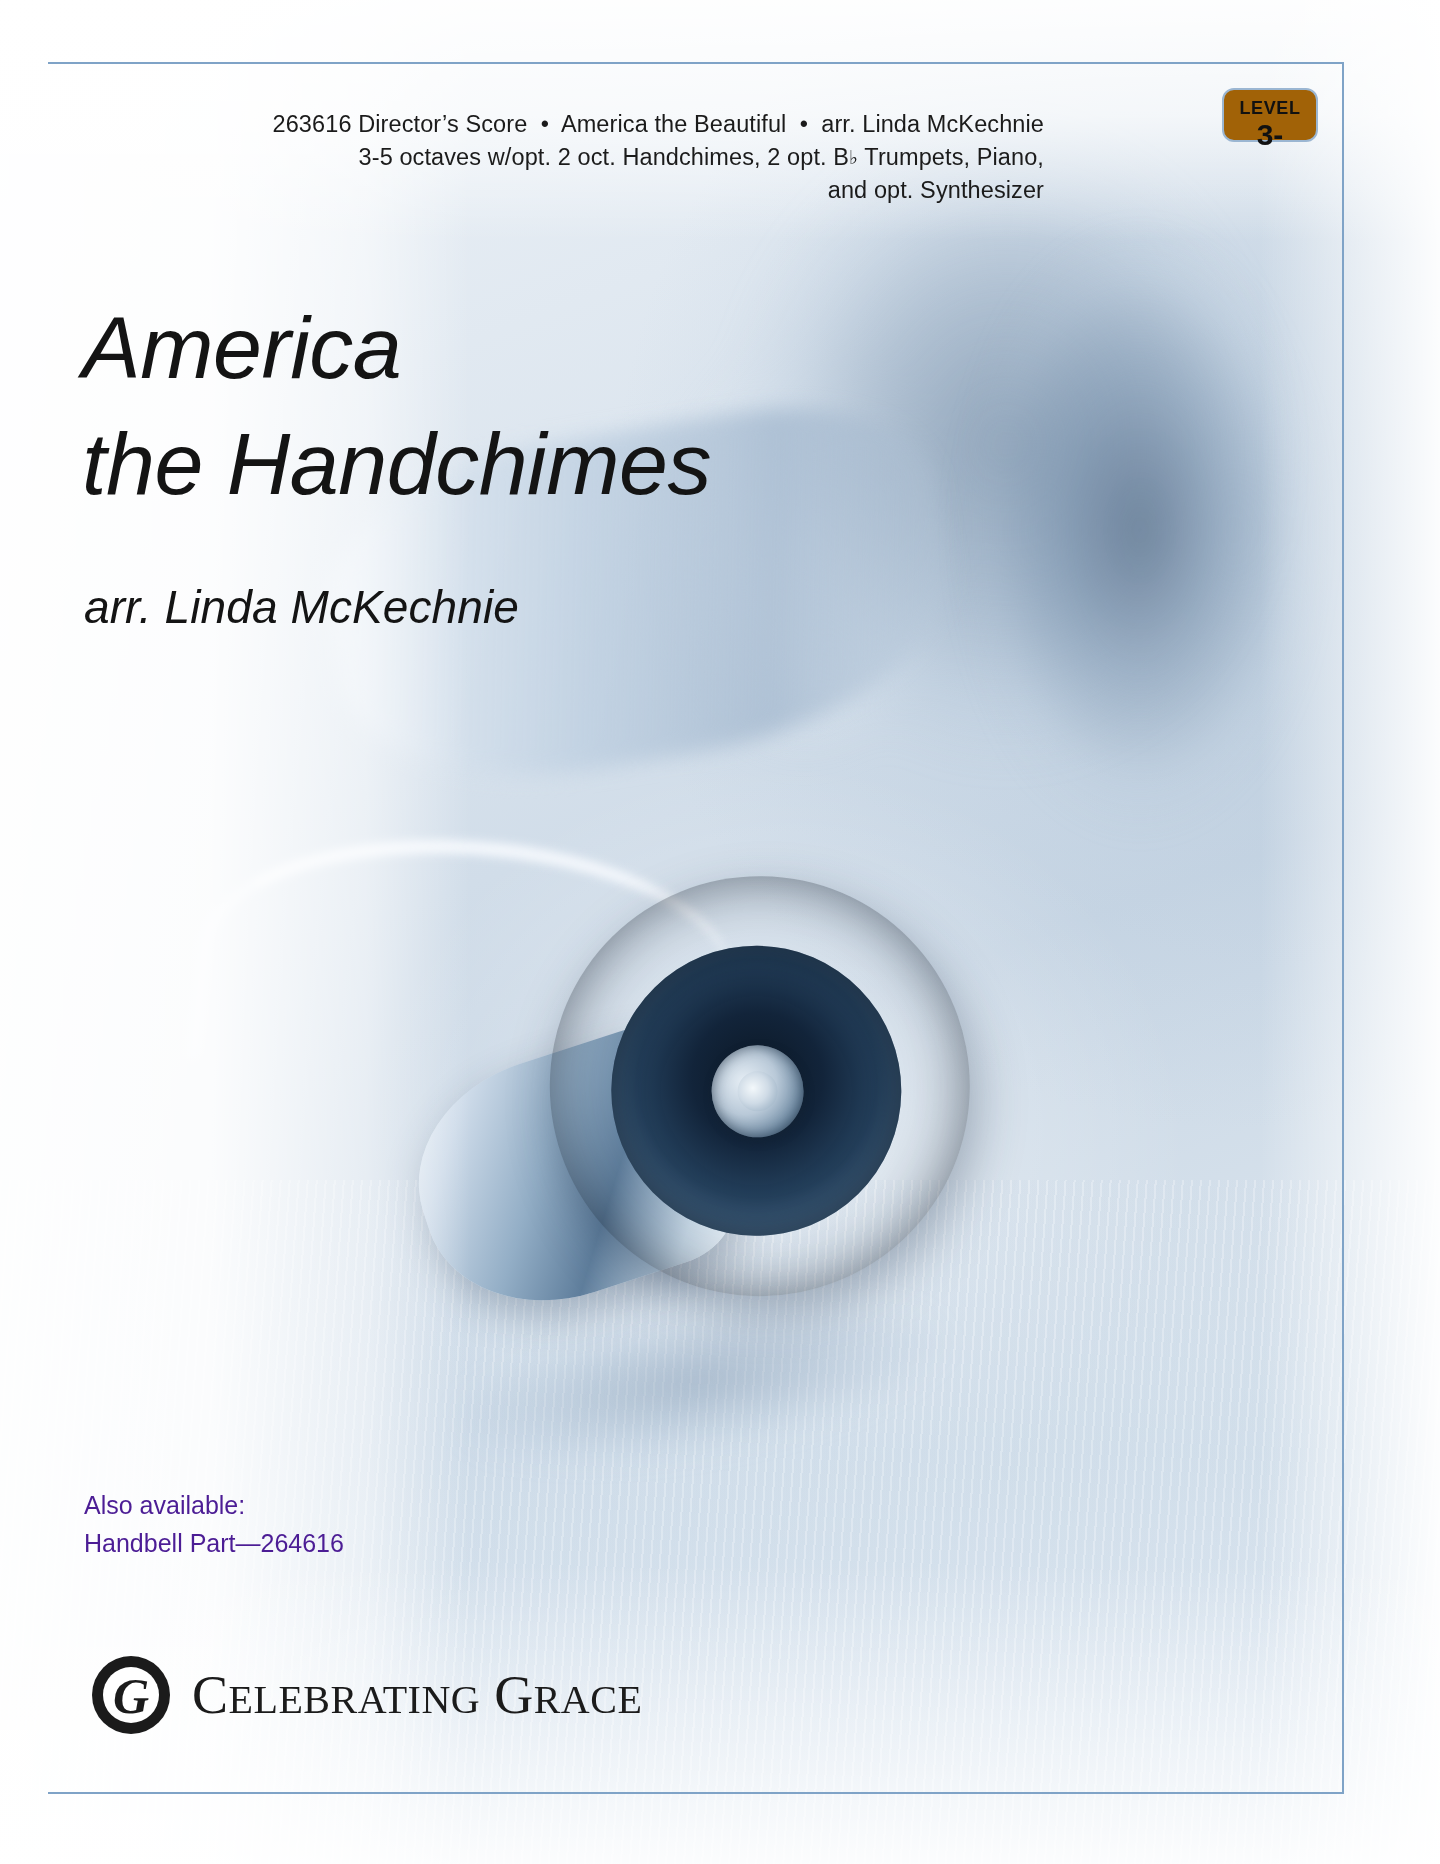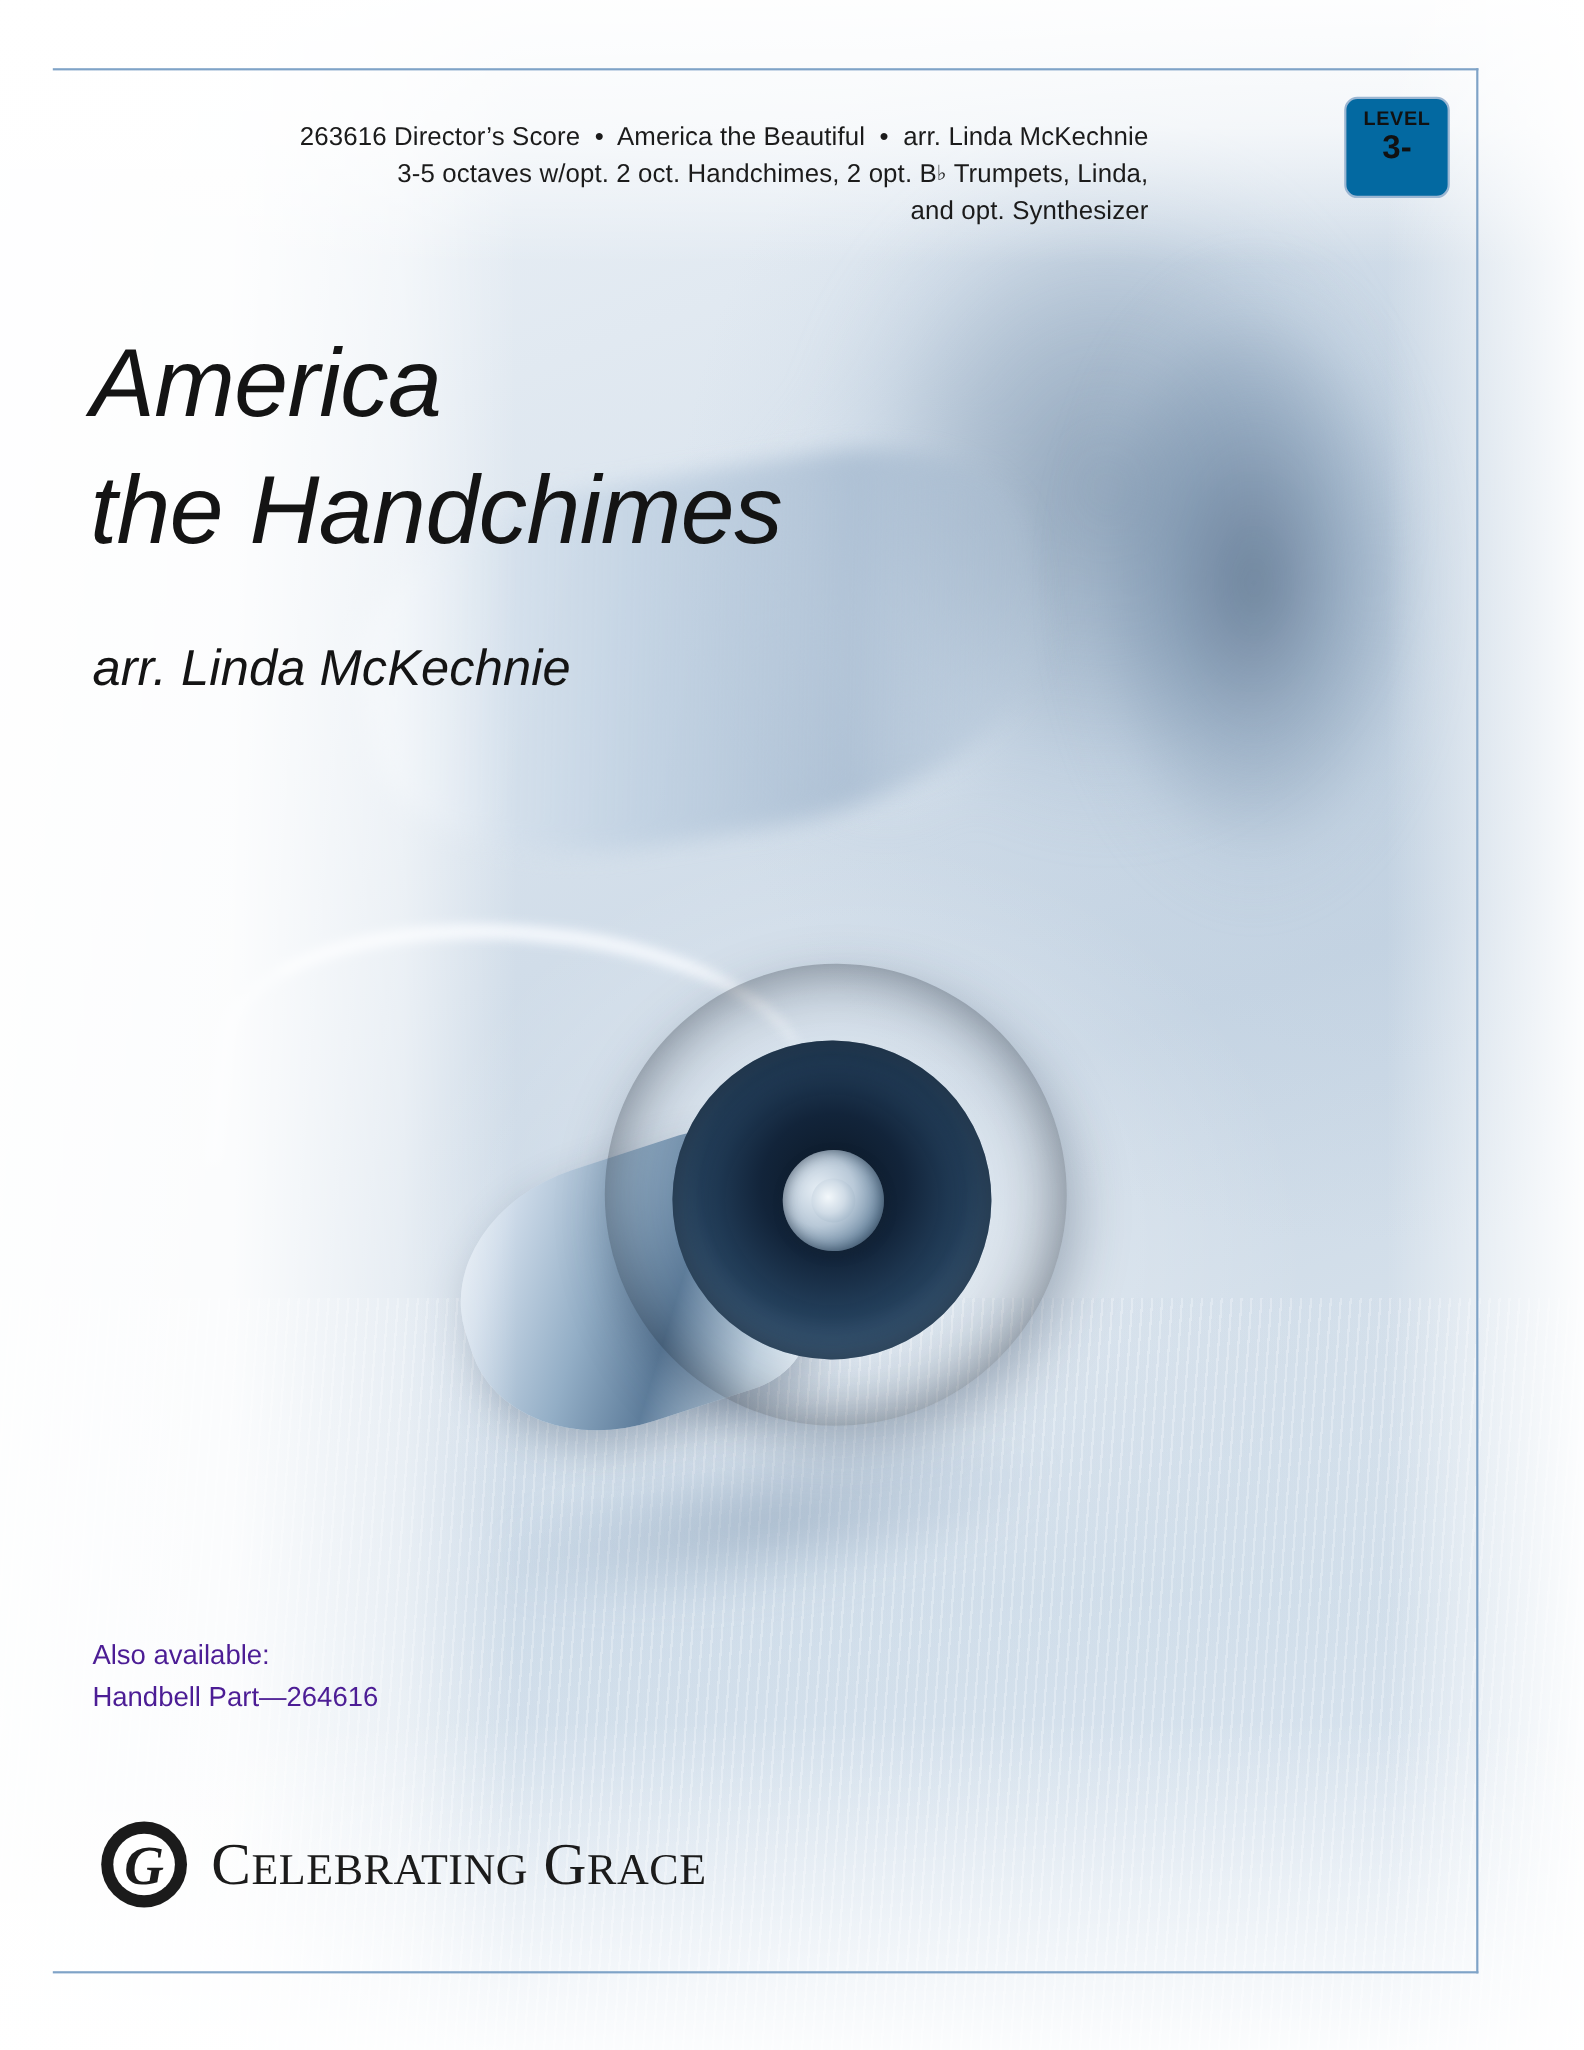--- a/index.html
+++ b/index.html
@@ -224,22 +224,22 @@
   }
   .header-block .line { display: block; white-space: pre; text-align: right; }
   .flat { font-size: 19px; vertical-align: 1px; }
 
   
   .level-badge {
     position: absolute;
     left: 1222px;
     top: 88px;
     width: 96px;
-    height: 92px;
-    background: #0369a1;
+    height: 54px;
+    background: #a16207;
     border: 2px solid #9bb6d2;
     border-radius: 12px;
     text-align: center;
     box-sizing: border-box;
     padding-top: 8px;
   }
   .level-badge .lvl-word {
     display: block;
     font-size: 18px;
     font-weight: bold;
@@ -360,21 +360,21 @@
     <div class="white-veil-right"></div>
     <div class="white-veil-bottom"></div>
   </div>
 
   <div class="rule-top"></div>
   <div class="rule-right"></div>
   <div class="rule-bottom"></div>
 
   <div class="header-block">
     <span class="line">263616 Director’s Score  •  America the Beautiful  •  arr. Linda McKechnie</span>
-    <span class="line"><span>3-5 octaves w/opt. 2 oct. Handchimes, 2 opt. B</span><span class="flat">♭</span><span> Trumpets, Linda,</span></span>
+    <span class="line"><span>3-5 octaves w/opt. 2 oct. Handchimes, 2 opt. B</span><span class="flat">♭</span><span> Trumpets, Piano,</span></span>
     <span class="line">and opt. Synthesizer</span>
   </div>
 
   <div class="level-badge">
     <span class="lvl-word">LEVEL</span>
     <span class="lvl-num">3-</span>
   </div>
 
   <div class="title">
     <span class="t-line">America</span>

